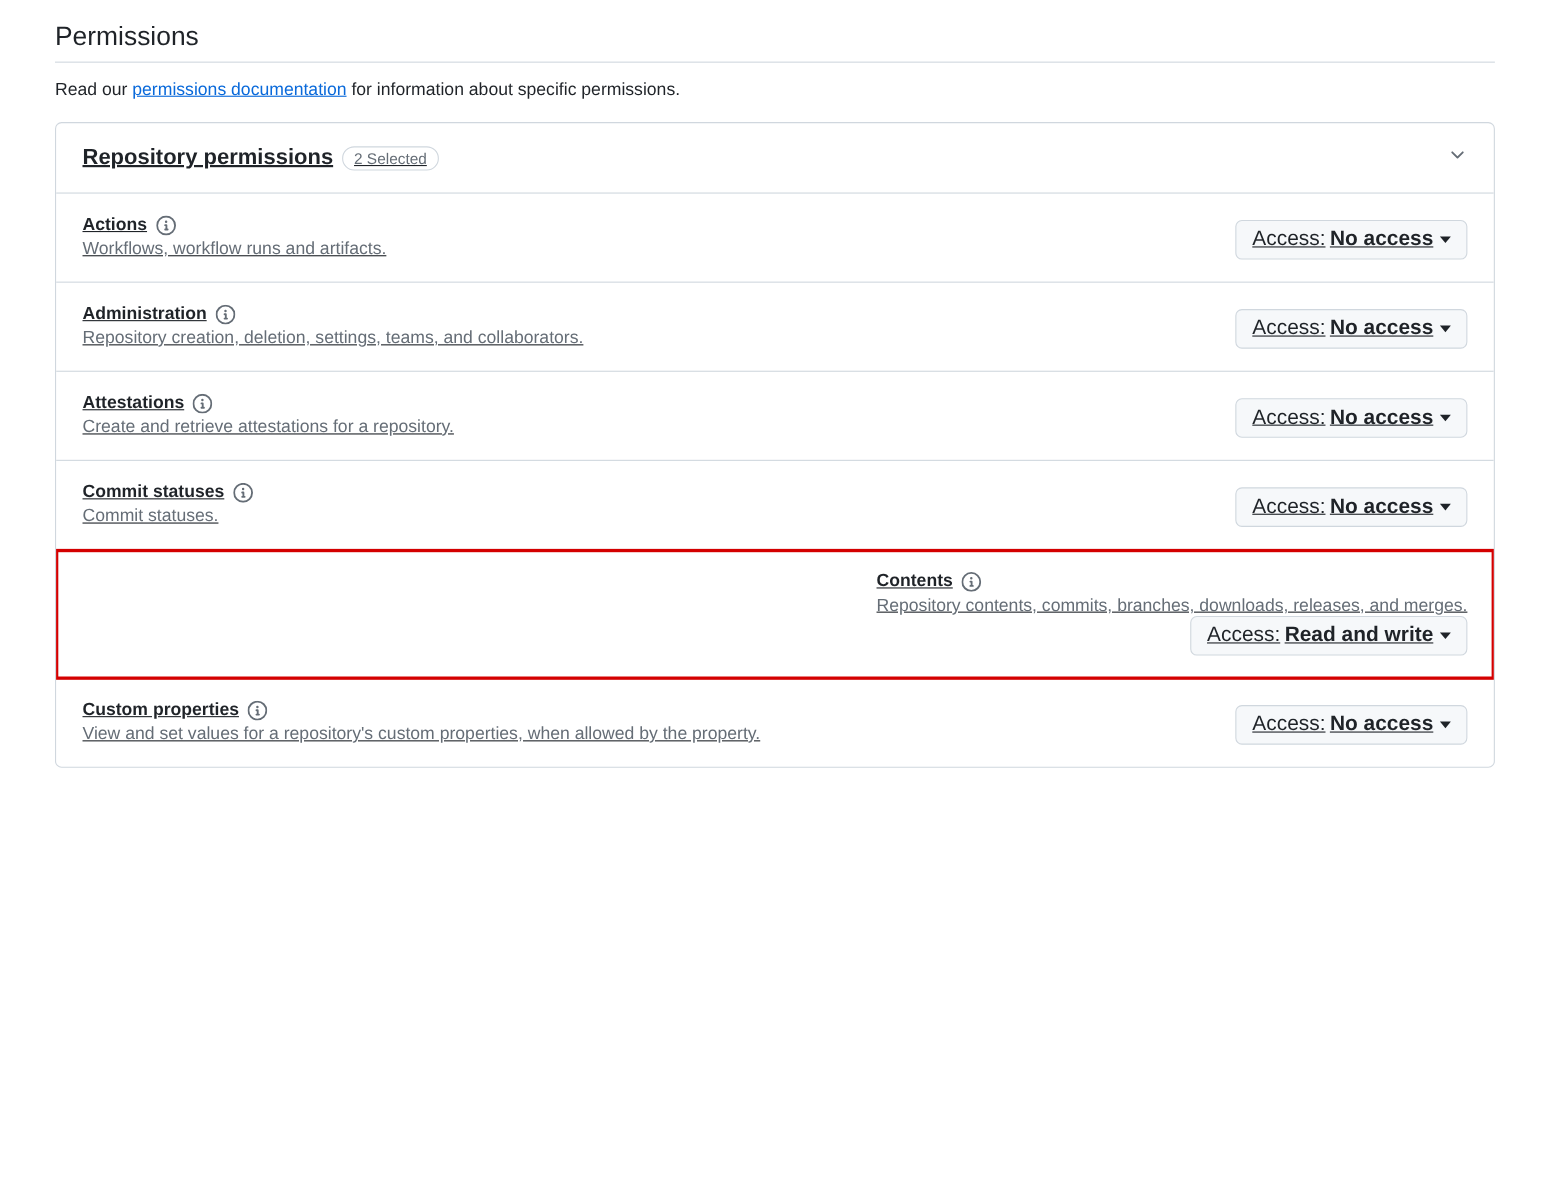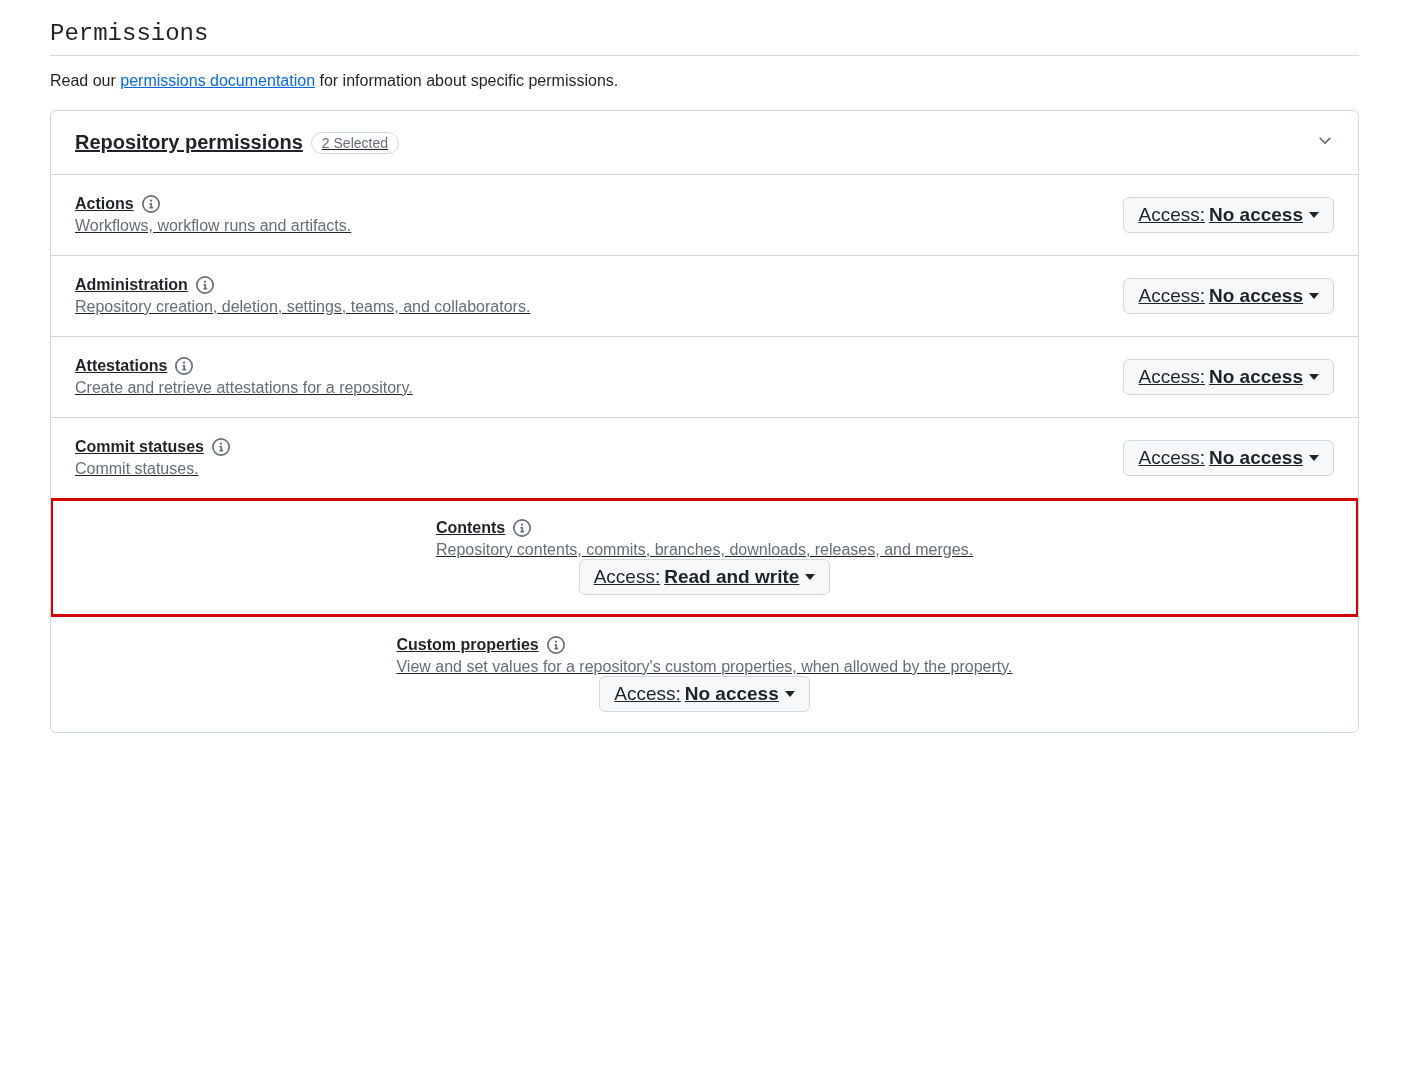--- a/index.html
+++ b/index.html
@@ -12,21 +12,20 @@
       color: #1f2328;
       background: #ffffff;
       padding: 20px 50px;
     }
     .page-title {
       font-size: 24px;
       font-weight: 400;
       padding-bottom: 8px;
       border-bottom: 1px solid #d0d7de;
       margin-bottom: 16px;
-      font-family: Liberation Mono, monospace;
     }
     .intro-text {
       font-size: 16px;
       color: #1f2328;
       margin-bottom: 20px;
     }
     .intro-text a {
       color: #0969da;
       text-decoration: underline;
     }
@@ -73,27 +72,26 @@
     .perm-header-desc {
       font-size: 16px;
       color: #656d76;
     }
     .chevron-icon svg {
       fill: #656d76;
     }
     .perm-row {
       display: flex;
       justify-content: space-between;
-      align-items: center;
+      align-items: flex-end;
       padding: 20px 24px;
       border-bottom: 1px solid #d0d7de;
     }
     .perm-row:last-child {
       border-bottom: none;
-      flex-direction: column;
     }
     .perm-row.highlighted {
       outline: 3px solid #d40000;
       outline-offset: -2px;
       flex-direction: column;
     }
     .perm-row-left {
       display: flex;
       flex-direction: column;
       gap: 4px;

